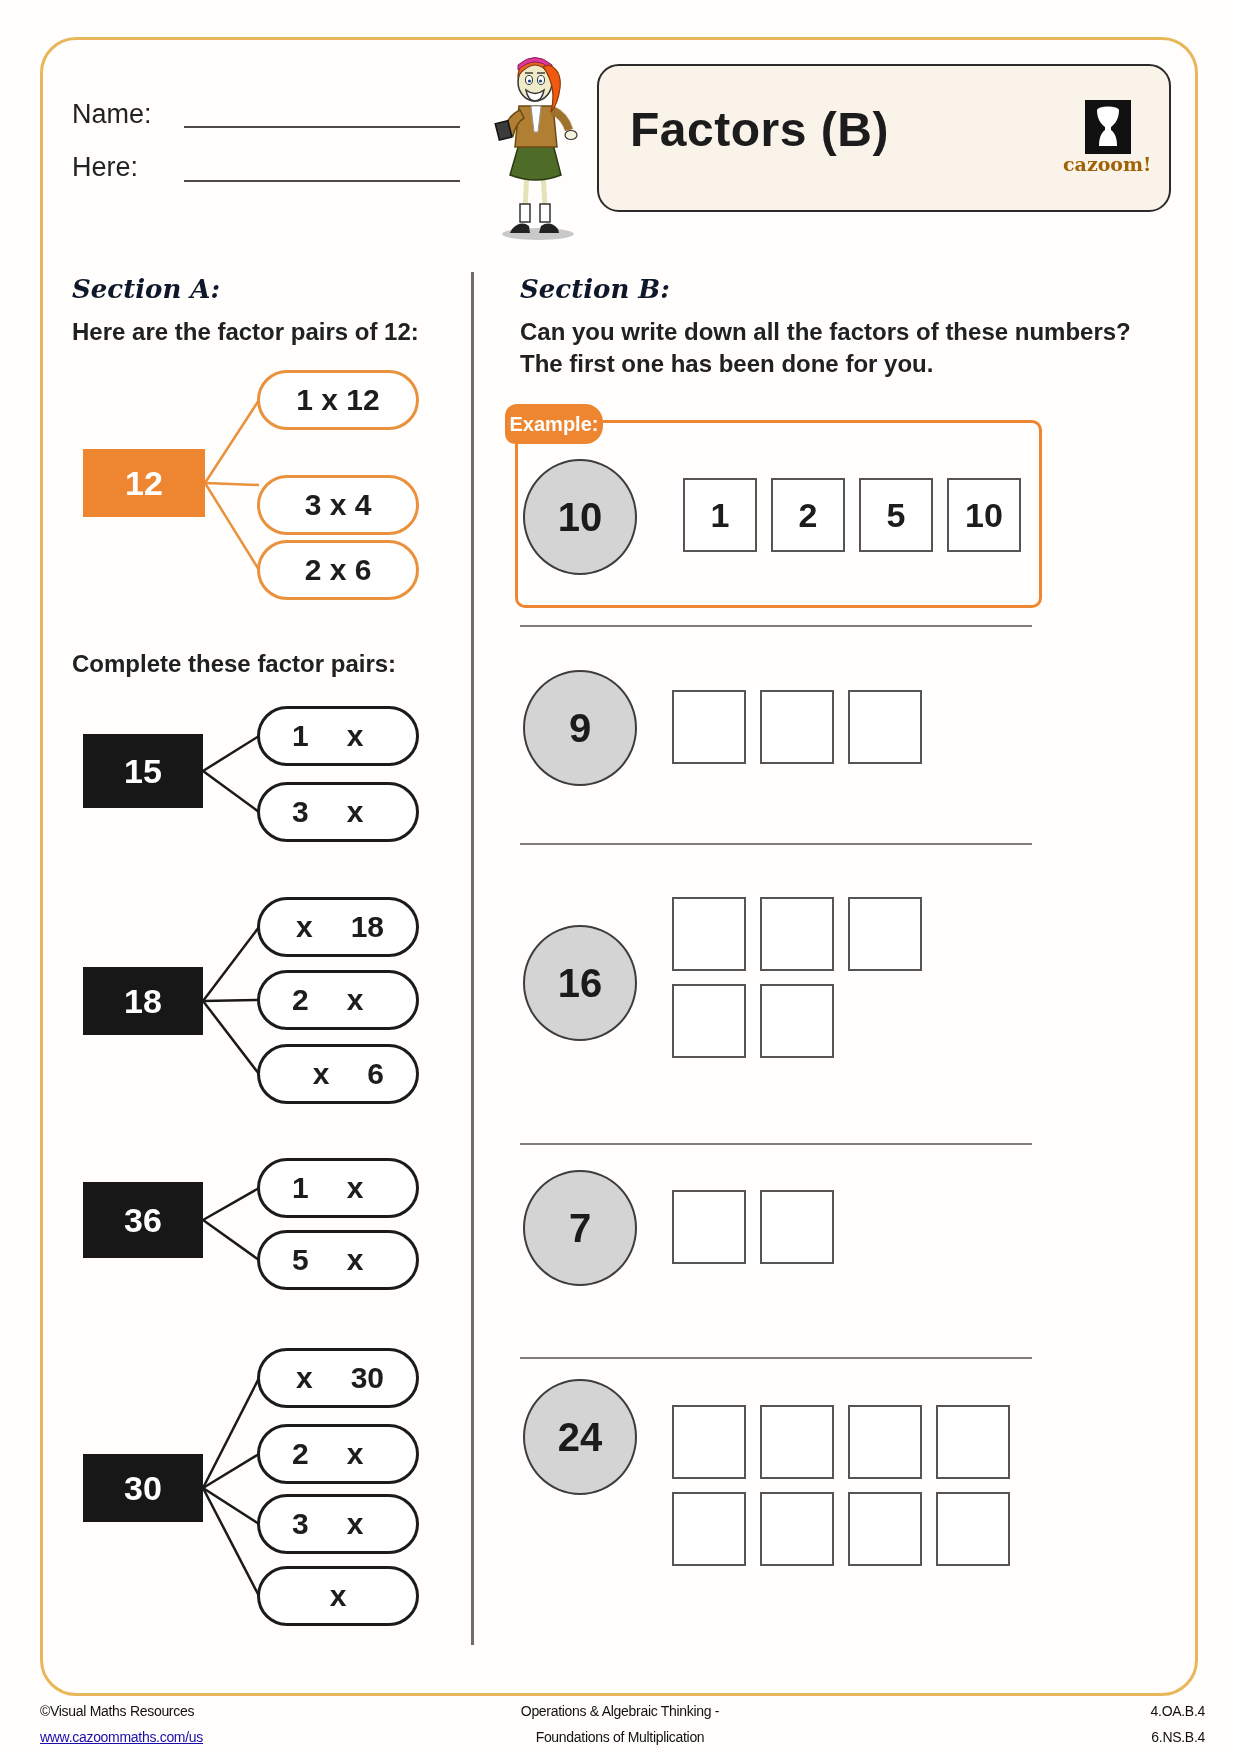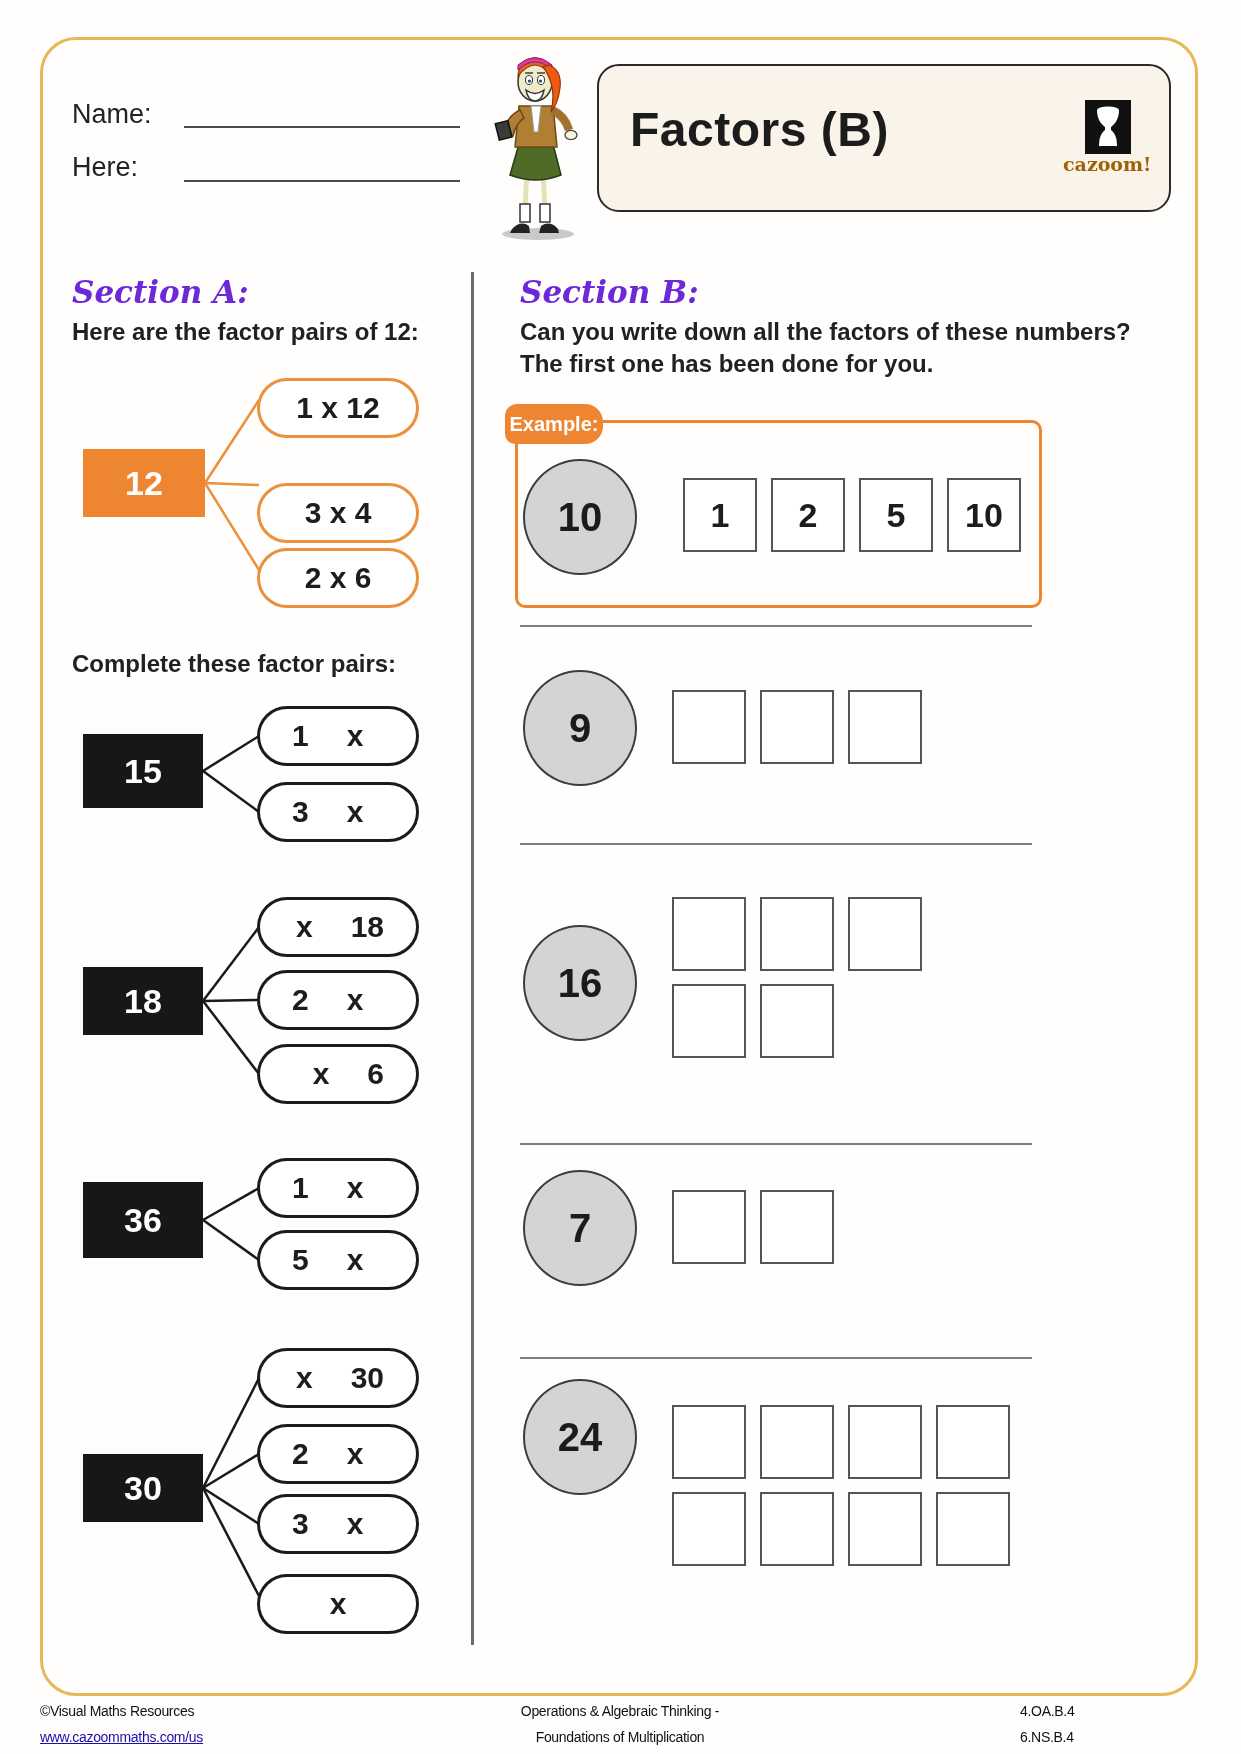--- a/index.html
+++ b/index.html
@@ -10,31 +10,31 @@
         border:3px solid var(--gold,#E8B75A);border-radius:36px;}
   .blank-line{position:absolute;height:2px;background:#4a4a4a;}
   .hdr-label{position:absolute;font-size:27px;font-weight:normal;color:#222;}
   .title-box{position:absolute;left:597px;top:64px;width:570px;height:144px;
         background:#FAF3E9;border:2.5px solid #2b2b2b;border-radius:22px;}
   .page-title{position:absolute;left:630px;top:102px;font-size:48px;font-weight:bold;color:#1c1c1c;letter-spacing:.5px;}
   .logo-wordmark{position:absolute;left:1063px;top:153px;width:90px;text-align:left;
         font-family:"DejaVu Serif",serif;font-weight:bold;font-size:19px;color:#a16207;}
   .divider-v{position:absolute;left:471px;top:272px;width:2.5px;height:1373px;background:#6e6e6e;}
   .section-h{position:absolute;font-family:"DejaVu Serif",serif;font-style:italic;font-weight:bold;
-        font-size:31px;color:#6d28d9;}
+        font-size:26px;color:#0f172a;}
   .prompt{position:absolute;font-size:24px;font-weight:bold;color:#212121;}
   .numbox{position:absolute;display:flex;align-items:center;justify-content:center;
         color:#fff;font-size:34px;font-weight:bold;box-sizing:border-box;}
   .numbox.orange{background:var(--accent,#EE8631);}
   .numbox.dark{background:#171717;}
   .pill{position:absolute;left:257px;width:162px;height:60px;border-radius:30px;background:#fff;
         box-sizing:border-box;display:flex;align-items:center;font-size:30px;font-weight:bold;color:#1d1d1f;}
   .pill.orange{border:3px solid #E9913C;}
   .pill.dark{border:3px solid #1b1b1b;}
-  .p-center{justify-content:center;margin-top:8px;}
+  .p-center{justify-content:center;}
   .p-left{justify-content:flex-start;padding-left:32px;gap:38px;}
   .p-right{justify-content:flex-end;padding-right:32px;gap:38px;}
   .example-frame{position:absolute;left:515px;top:420px;width:527px;height:188px;
         border:3.5px solid var(--accent,#EE8631);border-radius:10px;box-sizing:border-box;}
   .example-tab{position:absolute;left:505px;top:404px;width:98px;height:40px;background:var(--accent,#EE8631);
         border-radius:12px 18px 18px 10px;color:#fff;font-size:20px;font-weight:bold;
         display:flex;align-items:center;justify-content:center;}
   .circle{position:absolute;left:523px;width:114px;height:116px;border-radius:50%;
         background:#D4D4D4;border:2px solid #3d3d3d;box-sizing:border-box;
         display:flex;align-items:center;justify-content:center;font-size:40px;font-weight:bold;color:#1b1b1b;}
@@ -260,18 +260,18 @@
   <div class="sq" style="left:936px;top:1492px"></div>
 
   <div class="footer-text" style="left:40px;top:1698px">
     <div>©Visual Maths Resources</div>
     <div class="footer-link">www.cazoommaths.com/us</div>
   </div>
   <div class="footer-text" style="left:370px;top:1698px;width:500px;text-align:center">
     <div>Operations &amp; Algebraic Thinking -</div>
     <div>Foundations of Multiplication</div>
   </div>
-  <div class="footer-text" style="left:1020px;top:1698px;width:185px;text-align:left">
+  <div class="footer-text" style="left:1020px;top:1698px;width:185px;text-align:right">
     <div>4.OA.B.4</div>
     <div>6.NS.B.4</div>
   </div>
 
 </div>
 
 </body></html>

